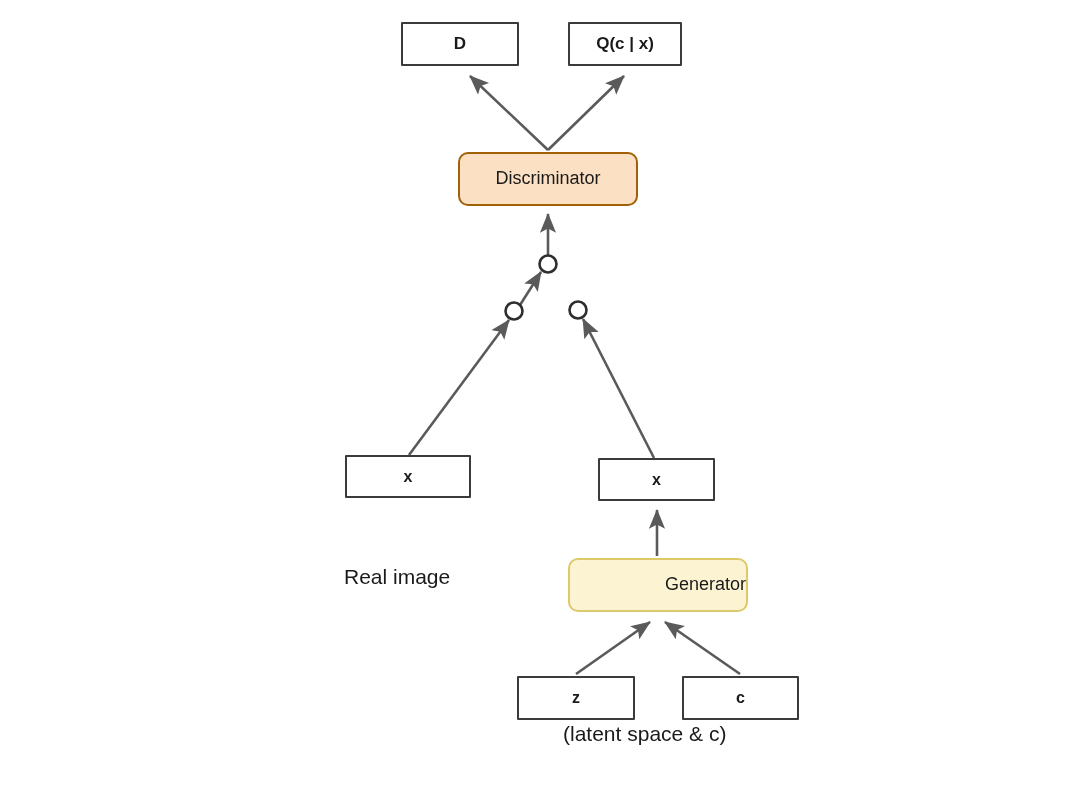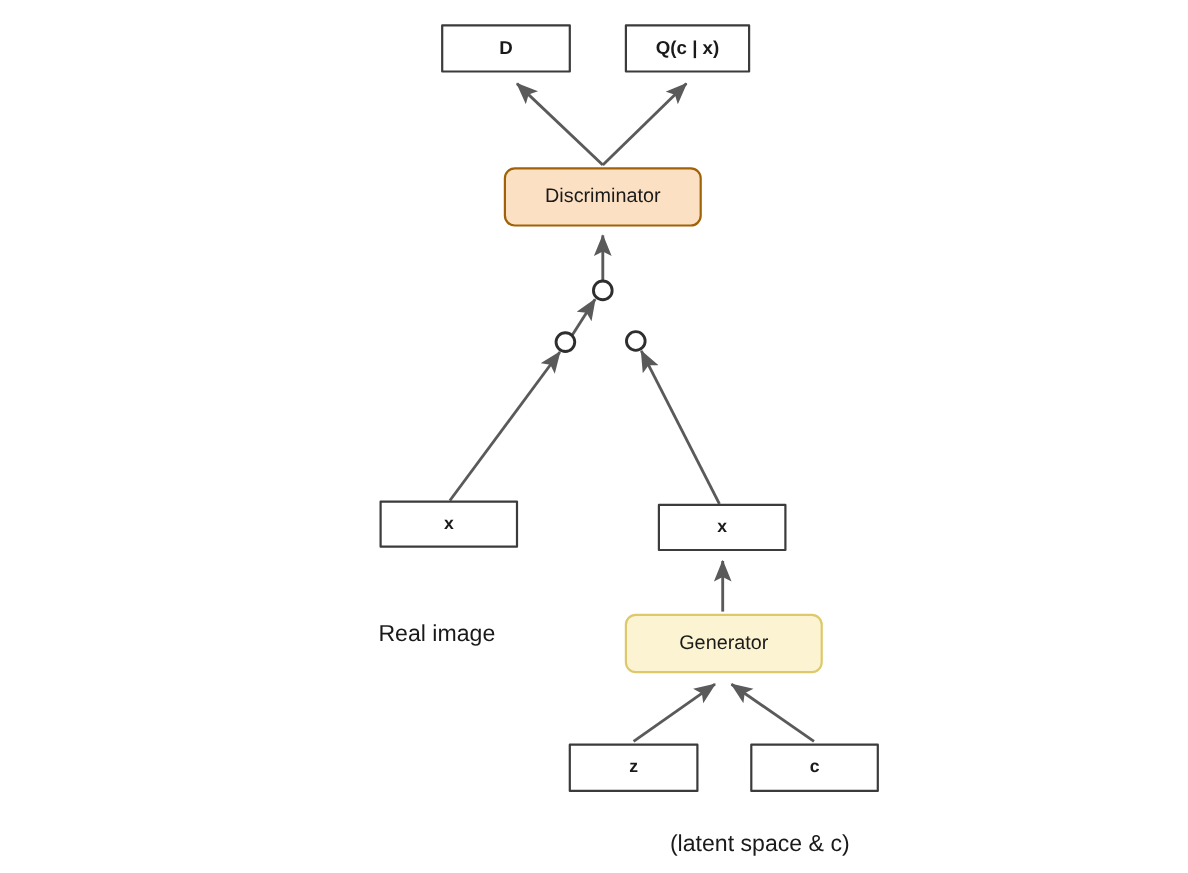--- a/index.html
+++ b/index.html
@@ -117,29 +117,29 @@
   </div>
 
   <div class="node node-plain letter" style="left:345px; top:455px; width:126px; height:43px;">
     <span>x</span>
   </div>
 
   <div class="node node-plain letter" style="left:598px; top:458px; width:117px; height:43px;">
     <span>x</span>
   </div>
 
-  <div class="node node-proc node-generator" style="left:568px; top:558px; width:180px; height:54px;">
+  <div class="node node-proc node-generator" style="left:568px; top:558px; width:180px; height:54px;justify-content:flex-end;">
     <span>Generator</span>
   </div>
 
   <div class="node node-plain letter" style="left:517px; top:676px; width:118px; height:44px;">
     <span>z</span>
   </div>
 
   <div class="node node-plain letter" style="left:682px; top:676px; width:117px; height:44px;">
     <span>c</span>
   </div>
 
   <div class="caption" style="left:344px; top:533px;margin-top:32px;">Real image</div>
 
-  <div class="caption" style="left:563px; top:756px;margin-left:46px;">(latent space &amp; c)</div>
+  <div class="caption" style="left:563px; top:722px;">(latent space &amp; c)</div>
 
 </div>
 
 </body></html>

